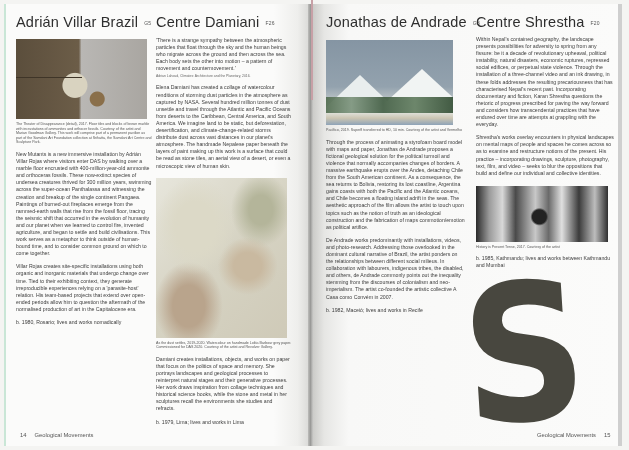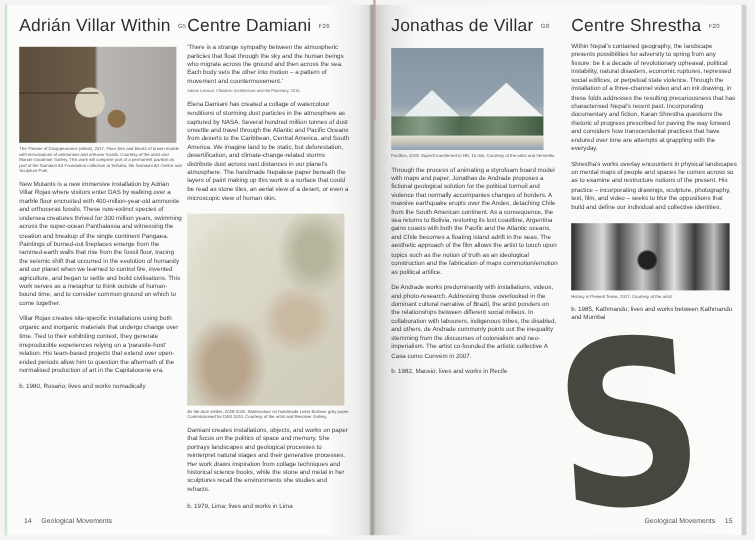--- a/index.html
+++ b/index.html
@@ -75,21 +75,21 @@
 
 <div class="spread">
 
   <div class="page page-left"></div>
   <div class="page page-right"></div>
   <div class="spine"></div>
   <div class="spine-accent"></div>
 
   <div class="col col-1">
     <div class="artist-title">
-      <span>Adrián Villar Within</span><span class="artist-code">G5</span>
+      <span>Adrián Villar Brazil</span><span class="artist-code">G5</span>
     </div>
     <div class="img img-rojas"></div>
     <div class="caption">The Theater of Disappearance (detail), 2017. Floor tiles and blocks of brown marble with incrustations of ammonites and orthocer fossils. Courtesy of the artist and Marian Goodman Gallery. This work will comprise part of a permanent pavilion as part of the Samdani Art Foundation collection at Srihatta, the Samdani Art Centre and Sculpture Park.</div>
     <p class="body-text">New Mutants is a new immersive installation by Adrián Villar Rojas where visitors enter DAS by walking over a marble floor encrusted with 400-million-year-old ammonite and orthoceras fossils. These now-extinct species of undersea creatures thrived for 300 million years, swimming across the super-ocean Panthalassa and witnessing the creation and breakup of the single continent Pangaea. Paintings of burned-out fireplaces emerge from the rammed-earth walls that rise from the fossil floor, tracing the seismic shift that occurred in the evolution of humanity and our planet when we learned to control fire, invented agriculture, and began to settle and build civilisations. This work serves as a metaphor to think outside of human-bound time, and to consider common ground on which to come together.</p>
     <p class="body-text">Villar Rojas creates site-specific installations using both organic and inorganic materials that undergo change over time. Tied to their exhibiting context, they generate irreproducible experiences relying on a 'parasite-host' relation. His team-based projects that extend over open-ended periods allow him to question the aftermath of the normalised production of art in the Capitalocene era.</p>
     <p class="bio">b. 1980, Rosario; lives and works nomadically</p>
   </div>
 
   <div class="col col-2">
     <div class="artist-title">
@@ -99,21 +99,21 @@
     <p class="quote-src">Adrian Lahoud, Climates: Architecture and the Planetary, 2016.</p>
     <p class="body-text">Elena Damiani has created a collage of watercolour renditions of storming dust particles in the atmosphere as captured by NASA. Several hundred million tonnes of dust unsettle and travel through the Atlantic and Pacific Oceans from deserts to the Caribbean, Central America, and South America. We imagine land to be static, but deforestation, desertification, and climate-change-related storms distribute dust across vast distances in our planet's atmosphere. The handmade Nepalese paper beneath the layers of paint making up this work is a surface that could be read as stone tiles, an aerial view of a desert, or even a microscopic view of human skin.</p>
     <div class="img img-damiani"></div>
     <div class="caption">As the dust settles, 2019-2020. Watercolour on handmade Lokta Barbour grey paper. Commissioned for DAS 2020. Courtesy of the artist and Revolver Gallery.</div>
     <p class="body-text">Damiani creates installations, objects, and works on paper that focus on the politics of space and memory. She portrays landscapes and geological processes to reinterpret natural stages and their generative processes. Her work draws inspiration from collage techniques and historical science books, while the stone and metal in her sculptures recall the environments she studies and refracts.</p>
     <p class="bio">b. 1979, Lima; lives and works in Lima</p>
   </div>
 
   <div class="col col-3">
     <div class="artist-title">
-      <span>Jonathas de Villar</span><span class="artist-code">G8</span>
+      <span>Jonathas de Andrade</span><span class="artist-code">G8</span>
     </div>
     <div class="img img-andrade">
       <div class="mountain mt1"></div>
       <div class="mountain mt2"></div>
       <div class="forest"></div>
     </div>
     <div class="caption">Pacífico, 2019. Super8 transferred to HD, 10 min. Courtesy of the artist and Vermelho</div>
     <p class="body-text">Through the process of animating a styrofoam board model with maps and paper, Jonathas de Andrade proposes a fictional geological solution for the political turmoil and violence that normally accompanies changes of borders. A massive earthquake erupts over the Andes, detaching Chile from the South American continent. As a consequence, the sea returns to Bolivia, restoring its lost coastline, Argentina gains coasts with both the Pacific and the Atlantic oceans, and Chile becomes a floating island adrift in the seas. The aesthetic approach of the film allows the artist to touch upon topics such as the notion of truth as an ideological construction and the fabrication of maps commotion/emotion as political artifice.</p>
     <p class="body-text">De Andrade works predominantly with installations, videos, and photo-research. Addressing those overlooked in the dominant cultural narrative of Brazil, the artist ponders on the relationships between different social milieus. In collaboration with labourers, indigenous tribes, the disabled, and others, de Andrade commonly points out the inequality stemming from the discourses of colonialism and neo-imperialism. The artist co-founded the artistic collective A Casa como Convém in 2007.</p>
     <p class="bio">b. 1982, Maceió; lives and works in Recife</p>

